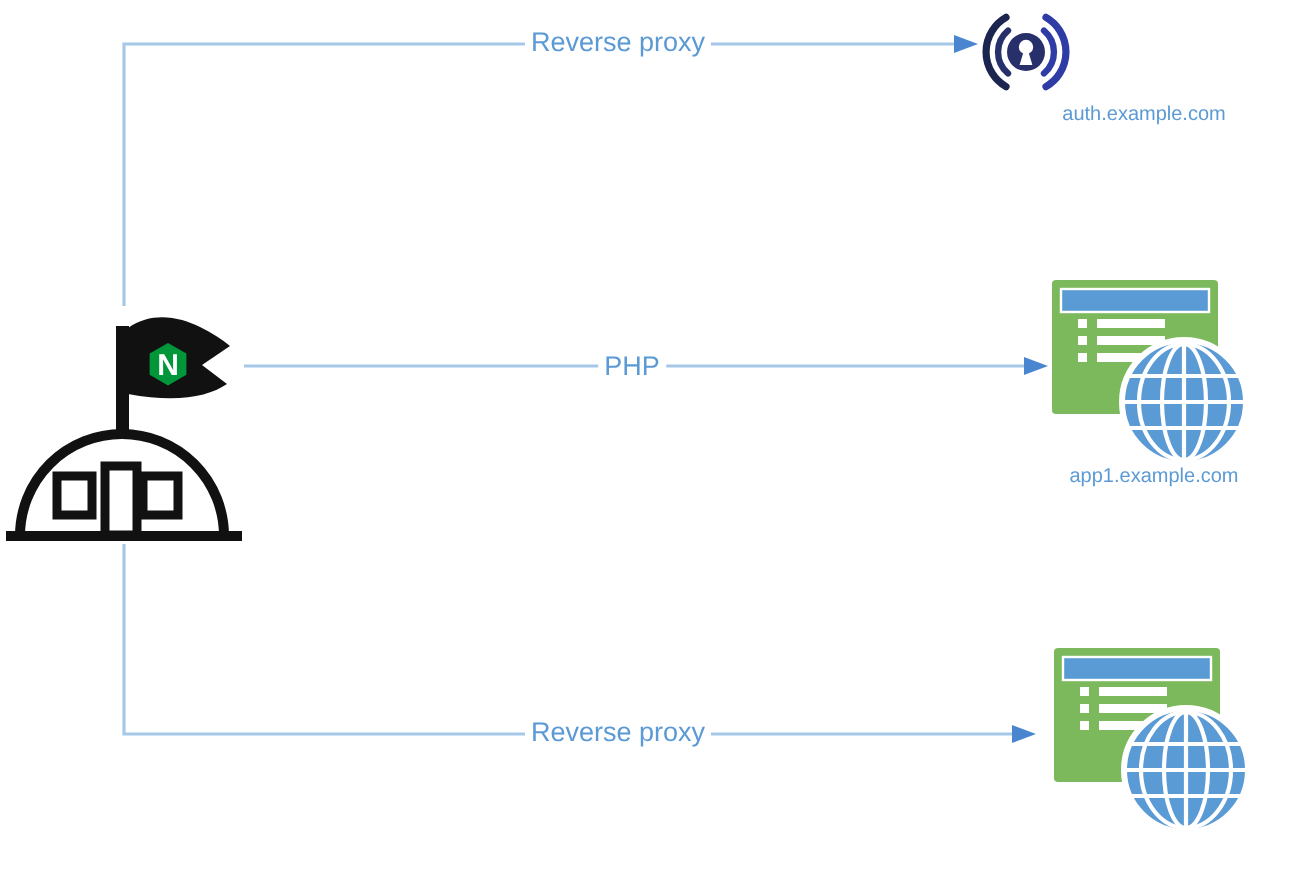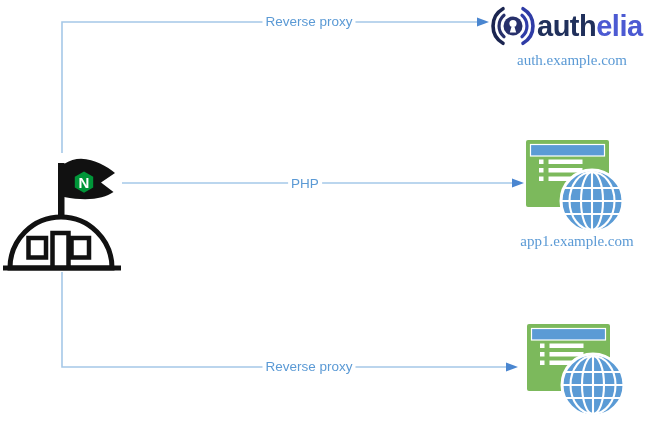--- a/index.html
+++ b/index.html
@@ -38,21 +38,21 @@
   .wm-accent{color:var(--authelia-indigo);}
   
   .app-window{fill:var(--app-green);}
   .app-titlebar{fill:var(--app-titlebar);stroke:#fff;stroke-width:1.2px;}
   .app-list{fill:#fff;}
   .globe-body{fill:var(--globe-blue);stroke:#fff;stroke-width:3px;}
   .globe-line{fill:none;stroke:#fff;stroke-width:2.1px;}
   
   .domain{
     position:absolute;transform:translateX(-50%);white-space:nowrap;
-    font-size:15px;color:var(--domain-label);font-family:Liberation Serif, serif;
+    font-size:10px;color:var(--domain-label);
   }
 </style>
 </head>
 <body>
 
 <div class="canvas">
 
   <svg class="layer" width="654" height="442" viewBox="0 0 654 442">
     <g>
       <path class="edge" d="M62,153 L62,22 L477,22"></path>
@@ -62,21 +62,21 @@
       <path class="edge" d="M122,183 L512,183"></path>
       <polygon class="head" points="512,178.5 512,187.5 524,183"></polygon>
     </g>
     <g>
       <path class="edge" d="M62,272 L62,367 L506,367"></path>
       <polygon class="head" points="506,362.5 506,371.5 518,367"></polygon>
     </g>
   </svg>
 
   <span class="edge-label" style="left:309px;top:21px;">Reverse proxy</span>
-  <span class="edge-label" style="left:305px;top:183px;">PHP</span>
+  <span class="edge-label" style="left:316px;top:183px;">PHP</span>
   <span class="edge-label" style="left:309px;top:366px;">Reverse proxy</span>
 
   <svg class="abs" style="left:0;top:140px;" width="130" height="135" viewBox="0 0 130 135">
     <rect class="ink" x="58" y="23" width="6.5" height="62"></rect>
     <path class="ink" d="M64,24 C76,15.5 90,18.5 100,23.5 C106,26.5 111,29.5 115,33 L101,42.5 L113.5,52 C104,58.5 88,61.5 64,57 Z"></path>
     <polygon class="hex" points="84,31.5 93.2,36.8 93.2,47.4 84,52.7 74.8,47.4 74.8,36.8"></polygon>
     <text class="hex-letter" x="84" y="47.5">N</text>
     <path class="outline" style="stroke-width:5px;" d="M10,128 A51,51 0 0 1 112,128 Z"></path>
     <path d="M3,128 H121" style="stroke:var(--icon-black);stroke-width:5px;"></path>
     <rect class="outline" style="stroke-width:4.5px;" x="52.5" y="93" width="16" height="34.5"></rect>
@@ -86,23 +86,20 @@
 
   <svg class="abs" style="left:489px;top:2px;" width="48" height="48" viewBox="0 0 48 48">
     <path class="ring ring-outer-left" d="M14,6.7 A20,20 0 0 0 14,41.3"></path>
     <path class="ring ring-outer-right" d="M34,6.7 A20,20 0 0 1 34,41.3"></path>
     <path class="ring ring-inner-left" d="M15,13.3 A14,14 0 0 0 15,34.7"></path>
     <path class="ring ring-inner-right" d="M33,13.3 A14,14 0 0 1 33,34.7"></path>
     <circle class="auth-core" cx="24" cy="24" r="9.5"></circle>
     <circle class="keyhole" cx="24" cy="21.5" r="3.6"></circle>
     <path class="keyhole" d="M22.6,24.5 L25.4,24.5 L27.2,30.5 L20.8,30.5 Z"></path>
   </svg>
-  <div class="wordmark" style="left:537px;top:6px;">
-    <span class="wm-dark">auth</span><span class="wm-accent">elia</span>
-  </div>
   <div class="domain" style="left:572px;top:52px;">auth.example.com</div>
 
   <svg class="abs" style="left:515px;top:138px;" width="115" height="98" viewBox="0 0 115 98">
     <rect class="app-window" x="11" y="2" width="83" height="67" rx="2"></rect>
     <rect class="app-titlebar" x="15.5" y="6.5" width="74" height="11.5"></rect>
     <g class="app-list">
       <rect x="24" y="21.5" width="4.5" height="4.5"></rect>
         <rect x="33.5" y="21.5" width="34" height="4.5"></rect>
       <rect x="24" y="30" width="4.5" height="4.5"></rect>
         <rect x="33.5" y="30" width="34" height="4.5"></rect>

